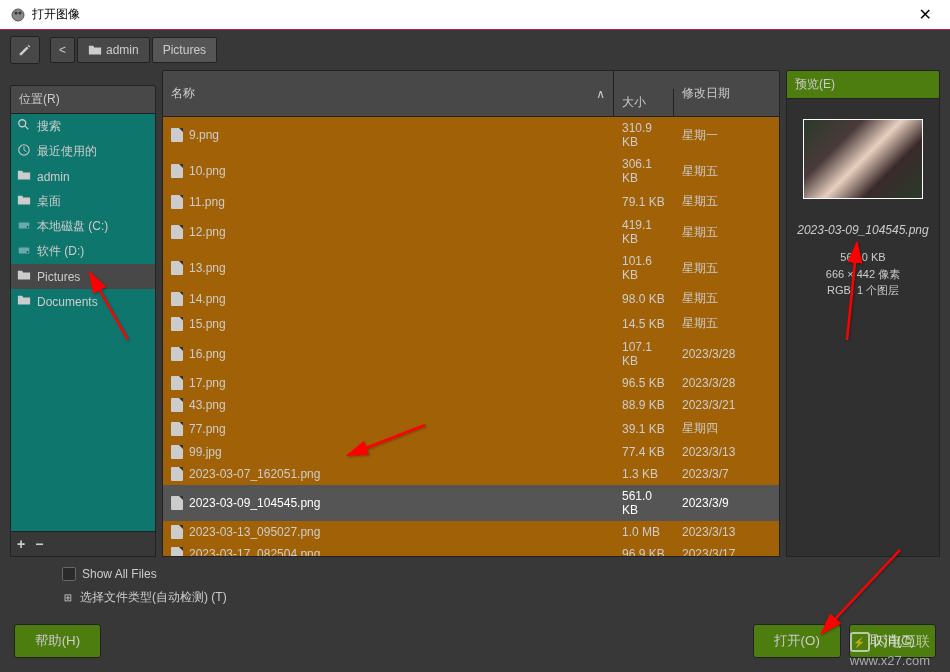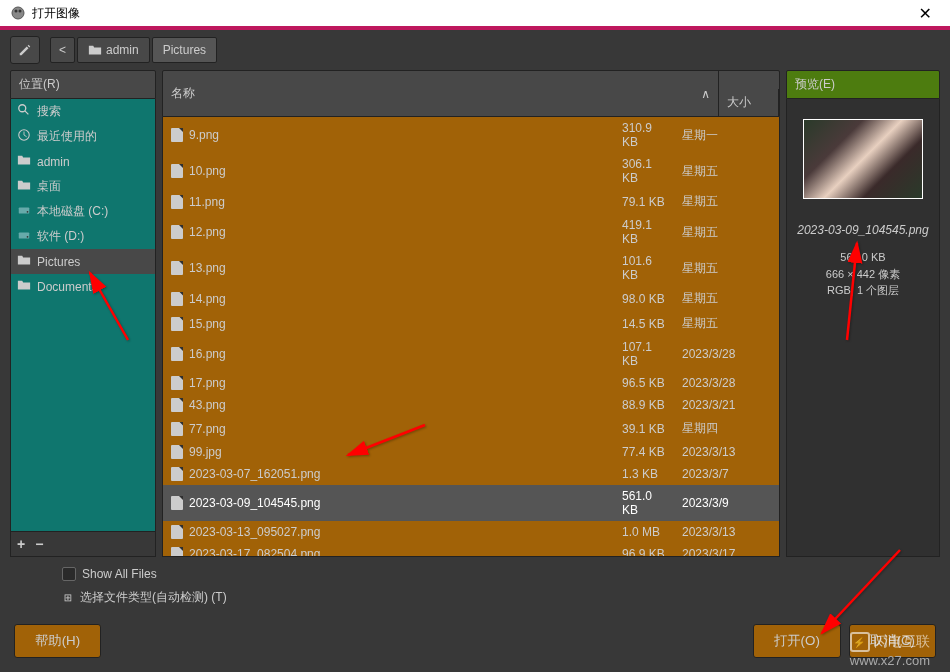--- a/index.html
+++ b/index.html
@@ -1,35 +1,35 @@
 <!DOCTYPE html>
 <html><head>
   <meta charset="utf-8">
   <style>
     * { margin: 0; padding: 0; box-sizing: border-box; }
     body { font-family: "Microsoft YaHei", Arial, sans-serif; font-size: 12px; background: #f0f0f0; color: #ccc; width: 950px; height: 672px; overflow: hidden; }
     
-    .titlebar { background: #fff; height: 30px; display: flex; align-items: center; padding: 0 10px; justify-content: space-between; border-bottom: 4px solid #be185d; }
+    .titlebar { background: #fff; height: 30px; display: flex; align-items: center; padding: 0 10px; justify-content: space-between; border-bottom: 1px solid #be185d; }
     .titlebar-left { display: flex; align-items: center; gap: 6px; }
     .app-icon { width: 16px; height: 16px; }
     .titlebar-title { color: #000; font-size: 12px; }
     .close-btn { color: #000; font-size: 16px; cursor: pointer; padding: 0 8px; }
     
     .main { background: #383838; height: 642px; display: flex; flex-direction: column; }
     
     .toolbar { height: 40px; display: flex; align-items: center; padding: 6px 10px; gap: 6px; }
     .tool-btn { width: 30px; height: 28px; background: #484848; border: 1px solid #222; border-radius: 3px; display: flex; align-items: center; justify-content: center; cursor: pointer; }
     .breadcrumb { display: flex; gap: 2px; margin-left: 4px; }
     .breadcrumb-item { background: #484848; border: 1px solid #222; padding: 5px 10px; display: flex; align-items: center; gap: 4px; color: #ccc; cursor: pointer; border-radius: 2px; }
     .breadcrumb-item.active { background: #555; }
     .breadcrumb-item.back { padding: 5px 8px; }
     
     .content { flex: 1; display: flex; gap: 6px; padding: 0 10px; overflow: hidden; }
     
-    .sidebar { width: 146px; display: flex; flex-direction: column; }
+    .sidebar { width: 146px; display: flex; flex-direction: column; margin-top: 15px; }
     .sidebar-header { background: #484848; border: 1px solid #222; padding: 5px 8px; color: #ccc; border-radius: 2px 2px 0 0; }
     .sidebar-list { flex: 1; background: #0f766e; border: 1px solid #222; border-top: none; overflow-y: auto; }
     .sidebar-item { padding: 4px 6px; display: flex; align-items: center; gap: 6px; cursor: pointer; color: #ccc; }
     .sidebar-item.selected { background: #484848; }
     .sidebar-footer { background: #383838; border: 1px solid #222; border-top: none; padding: 4px 6px; display: flex; gap: 10px; }
     .sidebar-footer-btn { color: #ccc; cursor: pointer; font-size: 14px; font-weight: bold; }
     
     .filelist { flex: 1; display: flex; flex-direction: column; min-width: 0; }
     .filelist-header { display: flex; background: #484848; border: 1px solid #222; border-radius: 2px 2px 0 0; }
     .col-header { padding: 5px 8px; color: #ccc; border-right: 1px solid #222; display: flex; align-items: center; justify-content: space-between; }
@@ -50,21 +50,21 @@
     .preview-name { font-style: italic; color: #ccc; font-size: 12px; margin-bottom: 12px; text-align: center; }
     .preview-info { color: #ccc; font-size: 11px; text-align: center; line-height: 1.5; }
     
     .bottom { padding: 10px 14px; display: flex; flex-direction: column; gap: 8px; margin-left: 48px; }
     .checkbox-row { display: flex; align-items: center; gap: 6px; color: #ccc; cursor: pointer; }
     .checkbox { width: 14px; height: 14px; border: 1px solid #666; background: #2a2a2a; border-radius: 2px; }
     .expand-row { display: flex; align-items: center; gap: 6px; color: #ccc; cursor: pointer; }
     .expand-icon { width: 12px; height: 12px; display: flex; align-items: center; justify-content: center; font-size: 10px; }
     
     .buttons { display: flex; justify-content: space-between; padding: 8px 14px 14px; }
-    .btn { background: #a16207; border: 1px solid #222; padding: 7px 20px; color: #ccc; cursor: pointer; border-radius: 3px; }
+    .btn { background: #4d7c0f; border: 1px solid #222; padding: 7px 20px; color: #ccc; cursor: pointer; border-radius: 3px; }
     .btn-group { display: flex; gap: 8px; }
     
     .icon { width: 14px; height: 14px; flex-shrink: 0; }
     .file-icon-i { width: 12px; height: 14px; background: #ccc; border-radius: 1px; flex-shrink: 0; position: relative; }
     .file-icon-i::before { content: ''; position: absolute; top: 0; right: 0; width: 4px; height: 4px; background: #303030; clip-path: polygon(0 0, 100% 100%, 100% 0); }
     
     .arrow { position: absolute; pointer-events: none; z-index: 100; }
     .arrow-svg { filter: drop-shadow(1px 1px 1px rgba(0,0,0,0.3)); }
     
     .watermark { position: absolute; right: 20px; bottom: 20px; opacity: 0.6; color: #fff; font-size: 14px; display: flex; align-items: center; gap: 4px; z-index: 50; }
@@ -179,20 +179,23 @@
     </div>
 
     <div class="filelist">
       <div class="filelist-header">
         <div class="col-header col-name">
           <span>名称</span>
           <span>∧</span>
         </div>
         <div class="col-header col-size">
           <span>大小</span>
+        </div>
+        <div class="col-header col-date">
+          <span>修改日期</span>
         </div>
       </div>
       <div class="filelist-body" id="filelist-body">
           <div class="file-row">
     <div class="cell-name">
               <span class="file-icon-i"></span>
               <span>9.png</span>
             </div>
     <div class="cell-size">310.9 KB</div>
     <div class="cell-date">星期一</div>

